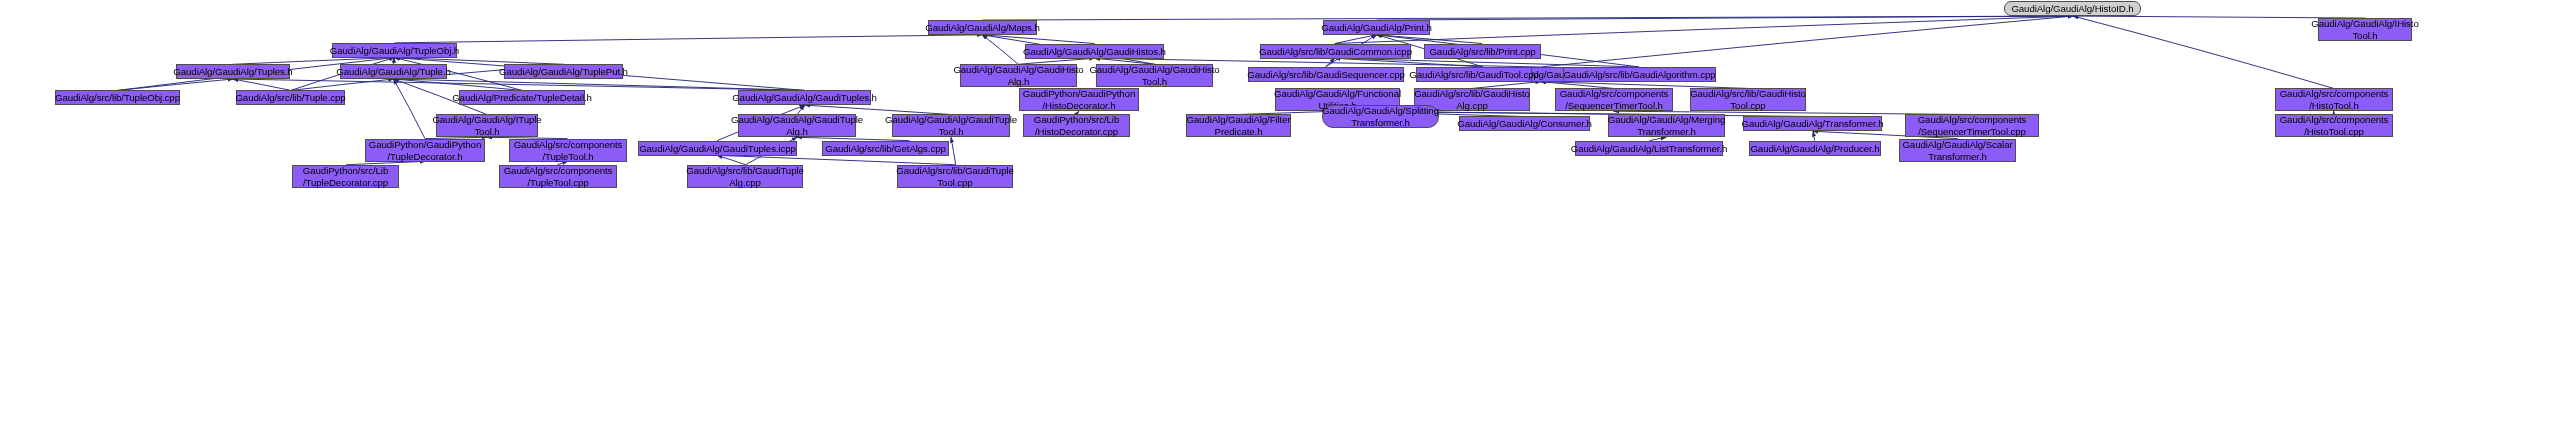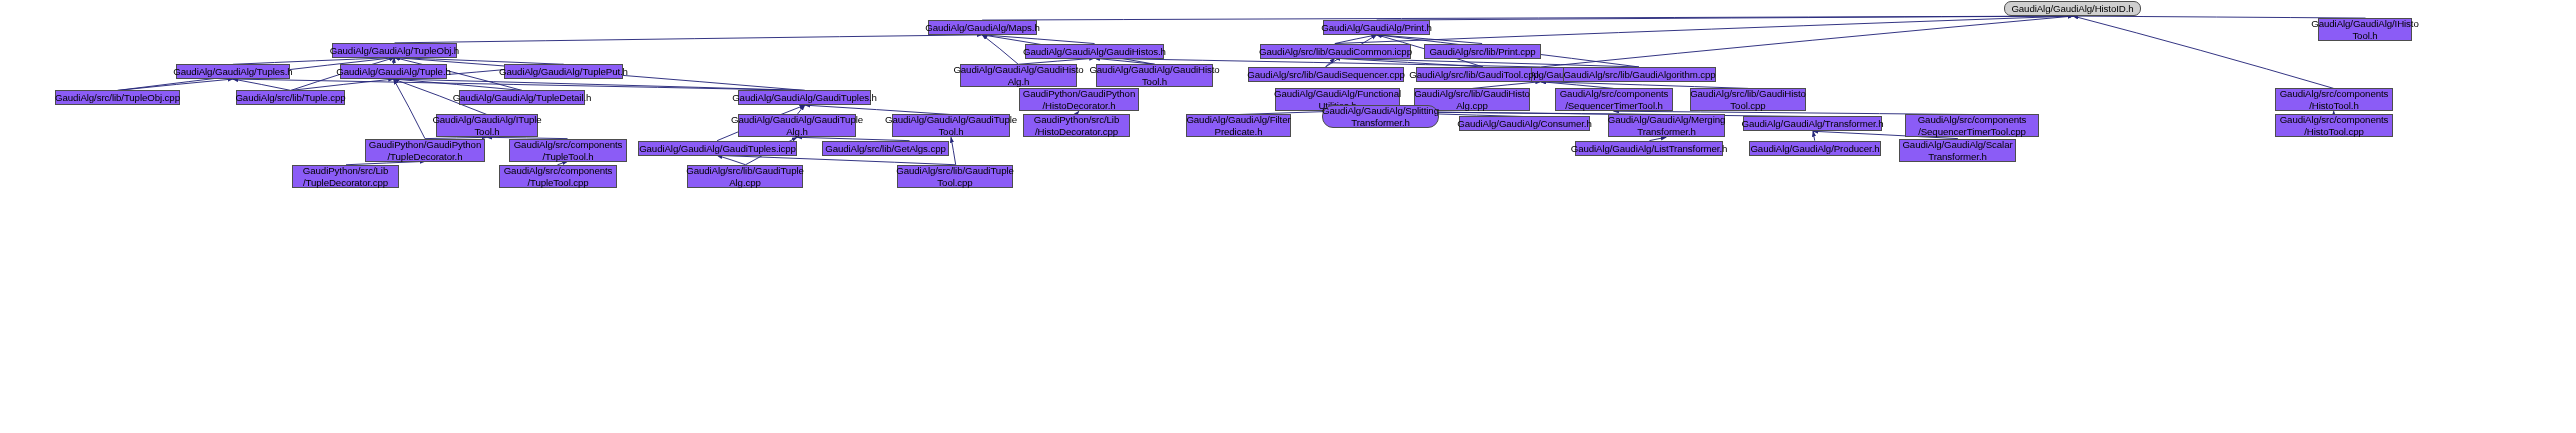--- a/index.html
+++ b/index.html
@@ -138,21 +138,21 @@
 Tool.h</div>
       <div class="node" style="left: 1467px; top: 67px; width: 147px; height: 14.7px;">GaudiAlg/GaudiAlg/GaudiHistos.icpp</div>
       <div class="node" style="left: 1248px; top: 67px; width: 156px; height: 14.7px;">GaudiAlg/src/lib/GaudiSequencer.cpp</div>
       <div class="node" style="left: 1416px; top: 67px; width: 116px; height: 14.7px;">GaudiAlg/src/lib/GaudiTool.cpp</div>
       <div class="node" style="left: 1563px; top: 67px; width: 153px; height: 14.7px;">GaudiAlg/src/lib/GaudiAlgorithm.cpp</div>
       <div class="node" style="left: 176px; top: 64px; width: 114px; height: 14.7px;">GaudiAlg/GaudiAlg/Tuples.h</div>
       <div class="node" style="left: 340px; top: 64px; width: 107px; height: 14.7px;">GaudiAlg/GaudiAlg/Tuple.h</div>
       <div class="node" style="left: 504px; top: 64px; width: 119px; height: 14.7px;">GaudiAlg/GaudiAlg/TuplePut.h</div>
       <div class="node" style="left: 55px; top: 90px; width: 125px; height: 14.7px;">GaudiAlg/src/lib/TupleObj.cpp</div>
       <div class="node" style="left: 236px; top: 90px; width: 109px; height: 14.7px;">GaudiAlg/src/lib/Tuple.cpp</div>
-      <div class="node" style="left: 459px; top: 90px; width: 126px; height: 14.7px;">GaudiAlg/GaudiAlg/TupleDetail.h</div>
+      <div class="node" style="left: 459px; top: 90px; width: 126px; height: 14.7px;">GaudiAlg/Predicate/TupleDetail.h</div>
       <div class="node" style="left: 738px; top: 90px; width: 133px; height: 14.7px;">GaudiAlg/GaudiAlg/GaudiTuples.h</div>
       <div class="node" style="left: 1019px; top: 88px; width: 120px; height: 23px;">GaudiPython/GaudiPython
 /HistoDecorator.h</div>
       <div class="node" style="left: 1275px; top: 88px; width: 125px; height: 23px;">GaudiAlg/GaudiAlg/Functional
 Utilities.h</div>
       <div class="node" style="left: 1414px; top: 88px; width: 116px; height: 23px;">GaudiAlg/src/lib/GaudiHisto
 Alg.cpp</div>
       <div class="node" style="left: 1555px; top: 88px; width: 118px; height: 23px;">GaudiAlg/src/components
 /SequencerTimerTool.h</div>
       <div class="node" style="left: 1690px; top: 88px; width: 116px; height: 23px;">GaudiAlg/src/lib/GaudiHisto

